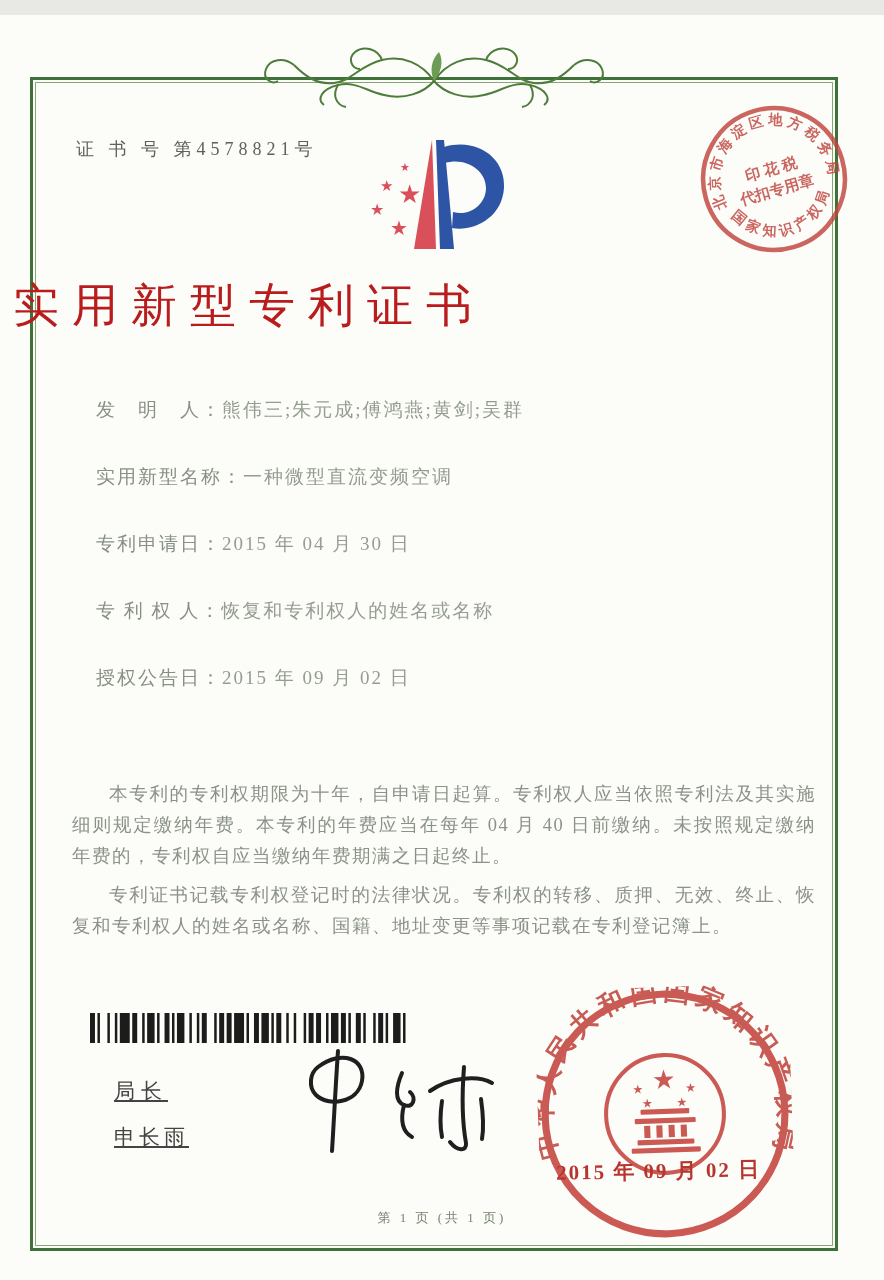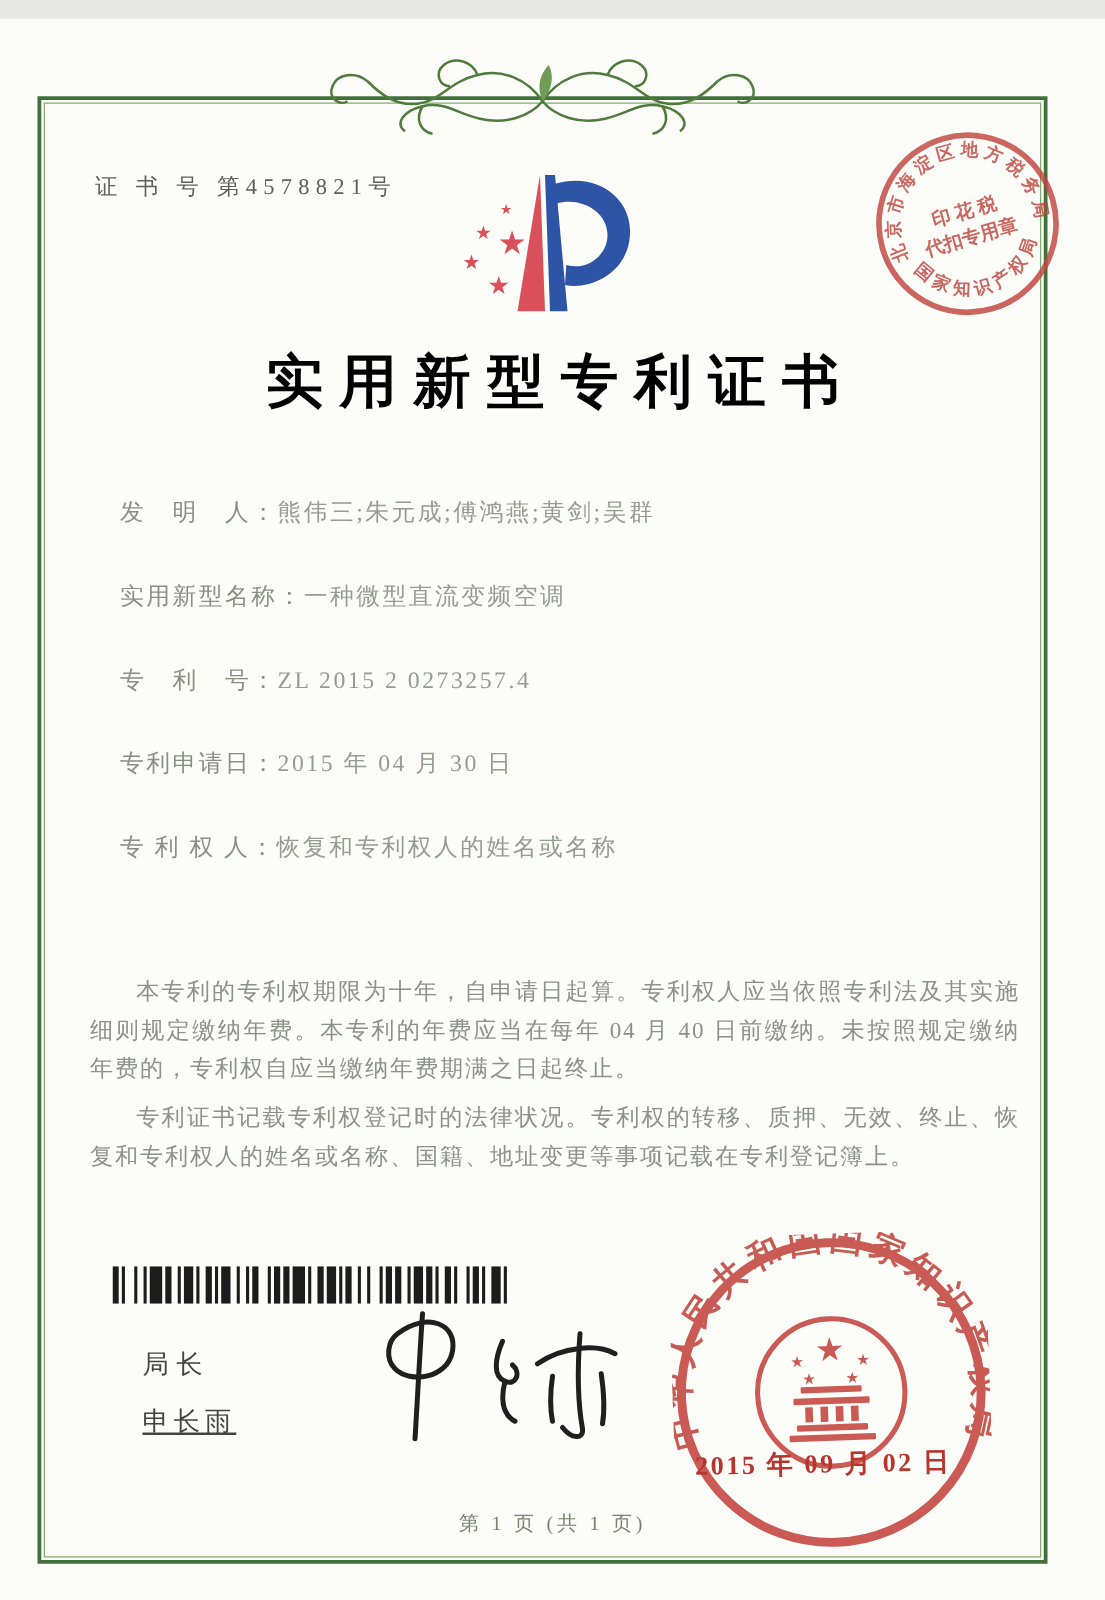--- a/index.html
+++ b/index.html
@@ -14,43 +14,43 @@
   .frame::after{content:"";position:absolute;inset:2px;border:1px solid #83aa6f;}
   .flourish-top{left:434px;top:20px;width:380px;height:86px;transform:translateX(-50%);}
   
   .cert-no{left:76px;top:122px;font-size:18px;color:#5f5f5c;letter-spacing:5px;}
   
   .logo{left:358px;top:116px;width:168px;height:128px;}
   
   .tax-seal{left:688px;top:78px;width:172px;height:172px;transform:rotate(-16deg);opacity:.82;}
   .seal-text{fill:#c0463e;font-family:"Liberation Serif","DejaVu Serif",serif;font-weight:bold;}
   
-  .title{left:0;top:260px;width:100%;text-align:center;font-size:46px;font-weight:bold;
-         color:#000000;letter-spacing:13px;padding-left:13px;box-sizing:border-box;}
+  .title{left:0;top:260px;width:100%;font-size:46px;font-weight:normal;
+         color:#b91c1c;letter-spacing:13px;padding-left:13px;box-sizing:border-box;}
   
   .fields{left:96px;top:382px;width:700px;font-size:19px;color:#8f988c;}
   .field-row{height:67px;letter-spacing:2px;}
   .flabel{display:inline-block;color:#879083;}
   .fvalue{color:#949d90;}
   
   .body-text{left:72px;top:764px;width:744px;font-size:18.5px;line-height:31px;
              color:#8b9388;text-align:justify;letter-spacing:1.5px;}
   .body-text p{margin:0 0 8px 0;text-indent:2em;}
   
   .barcode{left:90px;top:998px;width:318px;height:30px;}
   
-  .signer-title{left:114px;top:1062px;font-size:21px;color:#444;letter-spacing:6px;}
+  .signer-title{left:114px;top:1062px;font-size:21px;color:#444;letter-spacing:6px;text-decoration:underline;}
   .signer-name{left:114px;top:1108px;font-size:21px;color:#444;letter-spacing:4px;text-decoration:underline;}
   .signature{left:252px;top:1022px;width:250px;height:130px;}
   
   .office-seal{left:538px;top:972px;width:254px;height:254px;opacity:.88;transform:rotate(-2deg);}
   .seal-date{left:556px;top:1142px;font-size:21px;color:#b8352e;letter-spacing:2px;
              font-weight:bold;transform:rotate(-1deg);}
   
-  .footer{left:0;top:1194px;width:100%;text-align:center;font-size:16px;
+  .footer{left:0;top:1194px;width:100%;text-align:center;font-size:13px;
           color:#76846f;letter-spacing:3px;}
 </style>
 </head>
 <body>
 
 <div class="page">
 
   <div class="abs frame"></div>
 
   <svg class="abs flourish-top" viewBox="0 0 380 86">
@@ -103,27 +103,27 @@
   <div class="abs title">实用新型专利证书</div>
 
   <div class="abs fields">
     <div class="field-row">
       <span class="flabel">发　明　人：</span><span class="fvalue">熊伟三;朱元成;傅鸿燕;黄剑;吴群</span>
     </div>
     <div class="field-row">
       <span class="flabel">实用新型名称：</span><span class="fvalue">一种微型直流变频空调</span>
     </div>
     <div class="field-row">
-      <span class="flabel">专　利　号：</span><span class="fvalue">ZL 2015 2 0273257.4</span>
-    </div>
-    <div class="field-row">
       <span class="flabel">专利申请日：</span><span class="fvalue">2015 年 04 月 30 日</span>
     </div>
     <div class="field-row">
       <span class="flabel">专 利 权 人：</span><span class="fvalue">恢复和专利权人的姓名或名称</span>
+    </div>
+    <div class="field-row">
+      <span class="flabel">授权公告日：</span><span class="fvalue">2015 年 09 月 02 日</span>
     </div>
   </div>
 
   <div class="abs body-text">
     <p>本专利的专利权期限为十年，自申请日起算。专利权人应当依照专利法及其实施细则规定缴纳年费。本专利的年费应当在每年 04 月 40 日前缴纳。未按照规定缴纳年费的，专利权自应当缴纳年费期满之日起终止。</p>
     <p>专利证书记载专利权登记时的法律状况。专利权的转移、质押、无效、终止、恢复和专利权人的姓名或名称、国籍、地址变更等事项记载在专利登记簿上。</p>
   </div>
 
   <svg class="abs barcode" id="barcode" preserveAspectRatio="none" viewBox="0 0 128 15">
       <rect x="0" y="0" width="2" height="15" fill="#1c1c1c"></rect>

